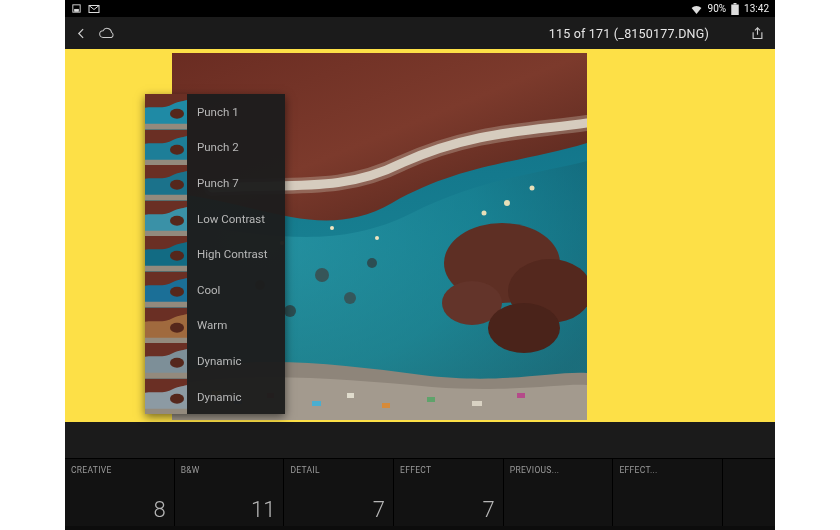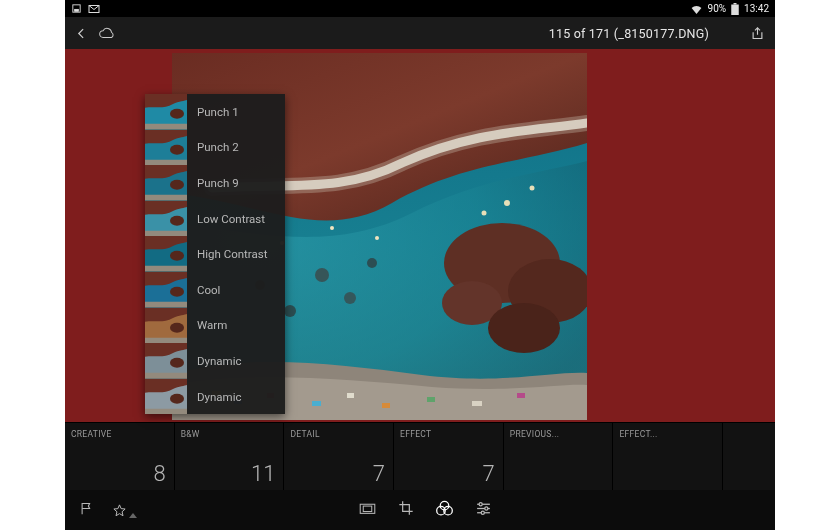--- a/index.html
+++ b/index.html
@@ -9,33 +9,33 @@
   .status-bar { height: 17px; background: #000; display: flex; align-items: center; font-size: 10px; color: #eee; padding: 0 6px; }
   .status-left { display: flex; gap: 6px; align-items: center; }
   .status-right { margin-left: auto; display: flex; gap: 5px; align-items: center; }
   .ico { display: inline-flex; align-items: center; justify-content: center; }
   
   .app-header { height: 32px; display: flex; align-items: center; padding: 0 10px; background: #1b1b1b; }
   .hdr-left, .hdr-right { width: 56px; display: flex; gap: 10px; align-items: center; }
   .hdr-right { justify-content: flex-end; }
   .hdr-title { flex: 1; text-align: right; font-size: 12.5px; color: #e6e6e6; font-weight: 400; letter-spacing: .2px; }
   
-  .main { position: relative; height: 373px; background: #7f1d1d; }
+  .main { position: relative; height: 373px; background: #fde047; }
   
   .photo { position: absolute; left: 107px; top: 4px; width: 415px; height: 367px; overflow: hidden; }
   .photo svg { width: 100%; height: 100%; display: block; }
   
   .preset-panel { position: absolute; left: 80px; top: 45px; width: 140px; display: flex; background: rgba(29,29,29,.97); box-shadow: 0 3px 9px rgba(0,0,0,.55); }
   .thumb-col { width: 42px; display: flex; flex-direction: column; }
   .thumb { width: 42px; height: 35.6px; }
   .thumb svg { width: 100%; height: 100%; display: block; }
   .label-col { flex: 1; display: flex; flex-direction: column; }
   .preset-item { height: 35.6px; display: flex; align-items: center; padding-left: 10px; font-size: 11.5px; color: #b8b8b8; cursor: pointer; }
   
-  .strip { height: 68px; display: flex; background: #121212; border-top: 1px solid #000; }
+  .strip { height: 68px; display: flex; background: #121212; border-top: 1px solid #000; margin-top: 36px; }
   .cell { flex: 1; border-right: 1px solid #000; padding: 6px 8px 4px 6px; display: flex; flex-direction: column; position: relative; cursor: pointer; }
   .cell:last-child { border-right: none; flex: .4; }
   .cell-label { font-size: 8.5px; color: #9a9a9a; letter-spacing: .3px; }
   .cell.active .cell-label { color: #eaeaea; }
   .cell-val { font-size: 22px; color: #b5b5b5; font-weight: 300; align-self: flex-end; margin-top: auto; }
   .cell.active .cell-val { color: #f2f2f2; }
   
   .toolbar { height: 40px; background: #0c0c0c; display: flex; align-items: center; padding: 0 14px; gap: 18px; }
   .tool-center { margin-left: auto; display: flex; gap: 22px; align-items: center; }
   .tool-spacer-right { margin-left: auto; width: 48px; }
@@ -240,21 +240,21 @@
     <rect width="42" height="36" fill="#8c9aa3"></rect>
     <path d="M0 14 C 10 12 18 16 28 10 C 34 7 40 7 42 6 L42 0 L0 0 Z" fill="#6a2f24"></path>
     <path d="M0 30 L42 30 L42 36 L0 36 Z" fill="#938a7d"></path>
     <ellipse cx="32" cy="20" rx="7" ry="5" fill="#55271c"></ellipse>
   </svg>
           </div>
         </div>
       <div class="label-col" id="label-col">
           <div class="preset-item">Punch 1</div>
           <div class="preset-item">Punch 2</div>
-          <div class="preset-item">Punch 9</div>
+          <div class="preset-item">Punch 7</div>
           <div class="preset-item">Low Contrast</div>
           <div class="preset-item">High Contrast</div>
           <div class="preset-item">Cool</div>
           <div class="preset-item">Warm</div>
           <div class="preset-item">Dynamic</div>
           <div class="preset-item">Dynamic</div>
         </div>
     </div>
   </div>
 

